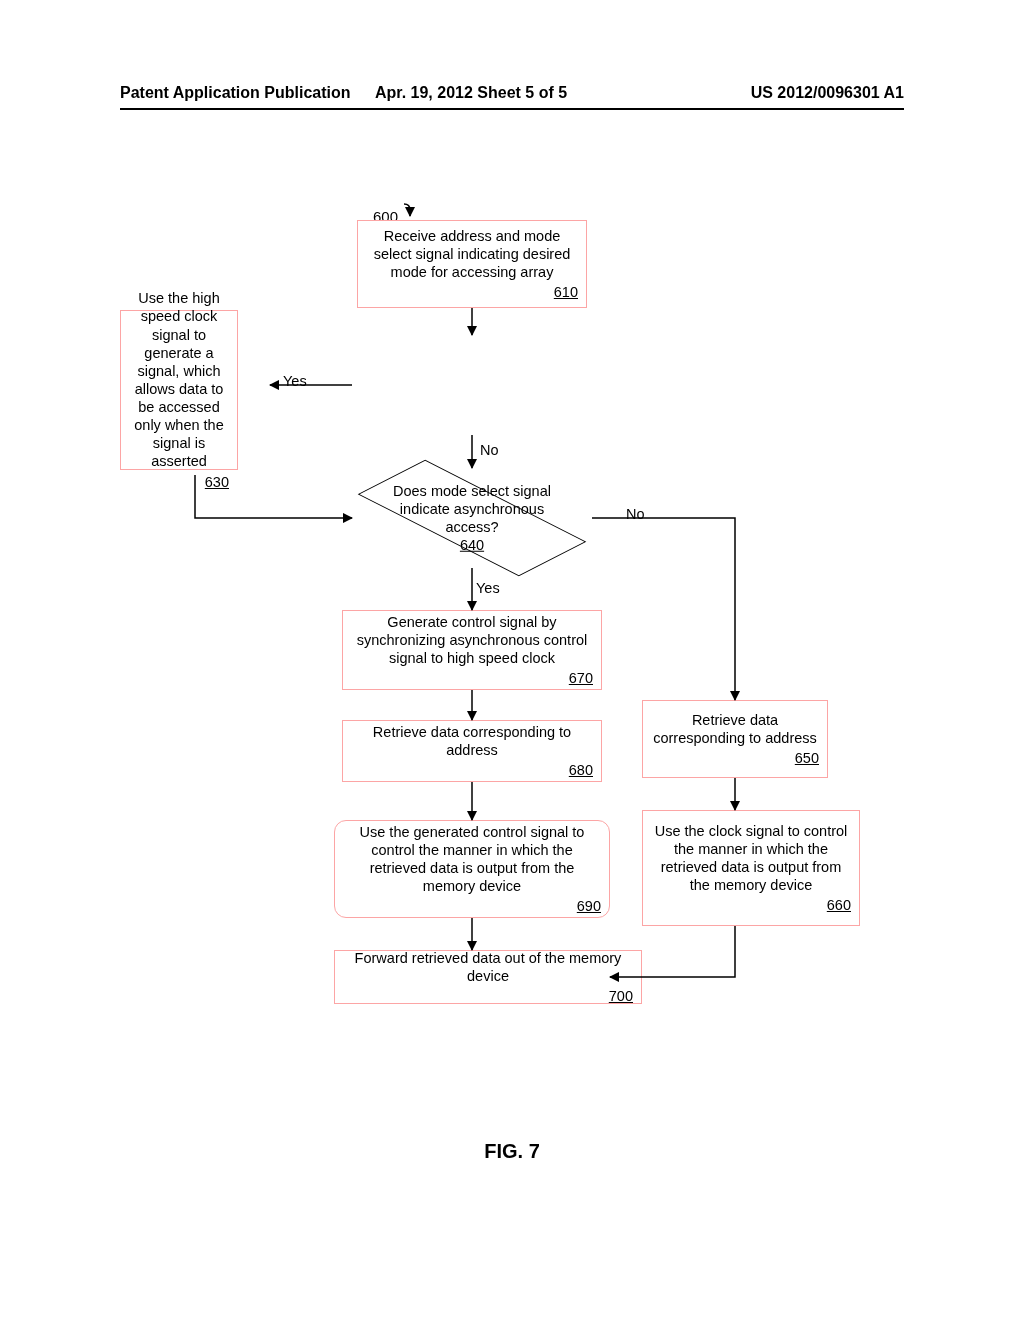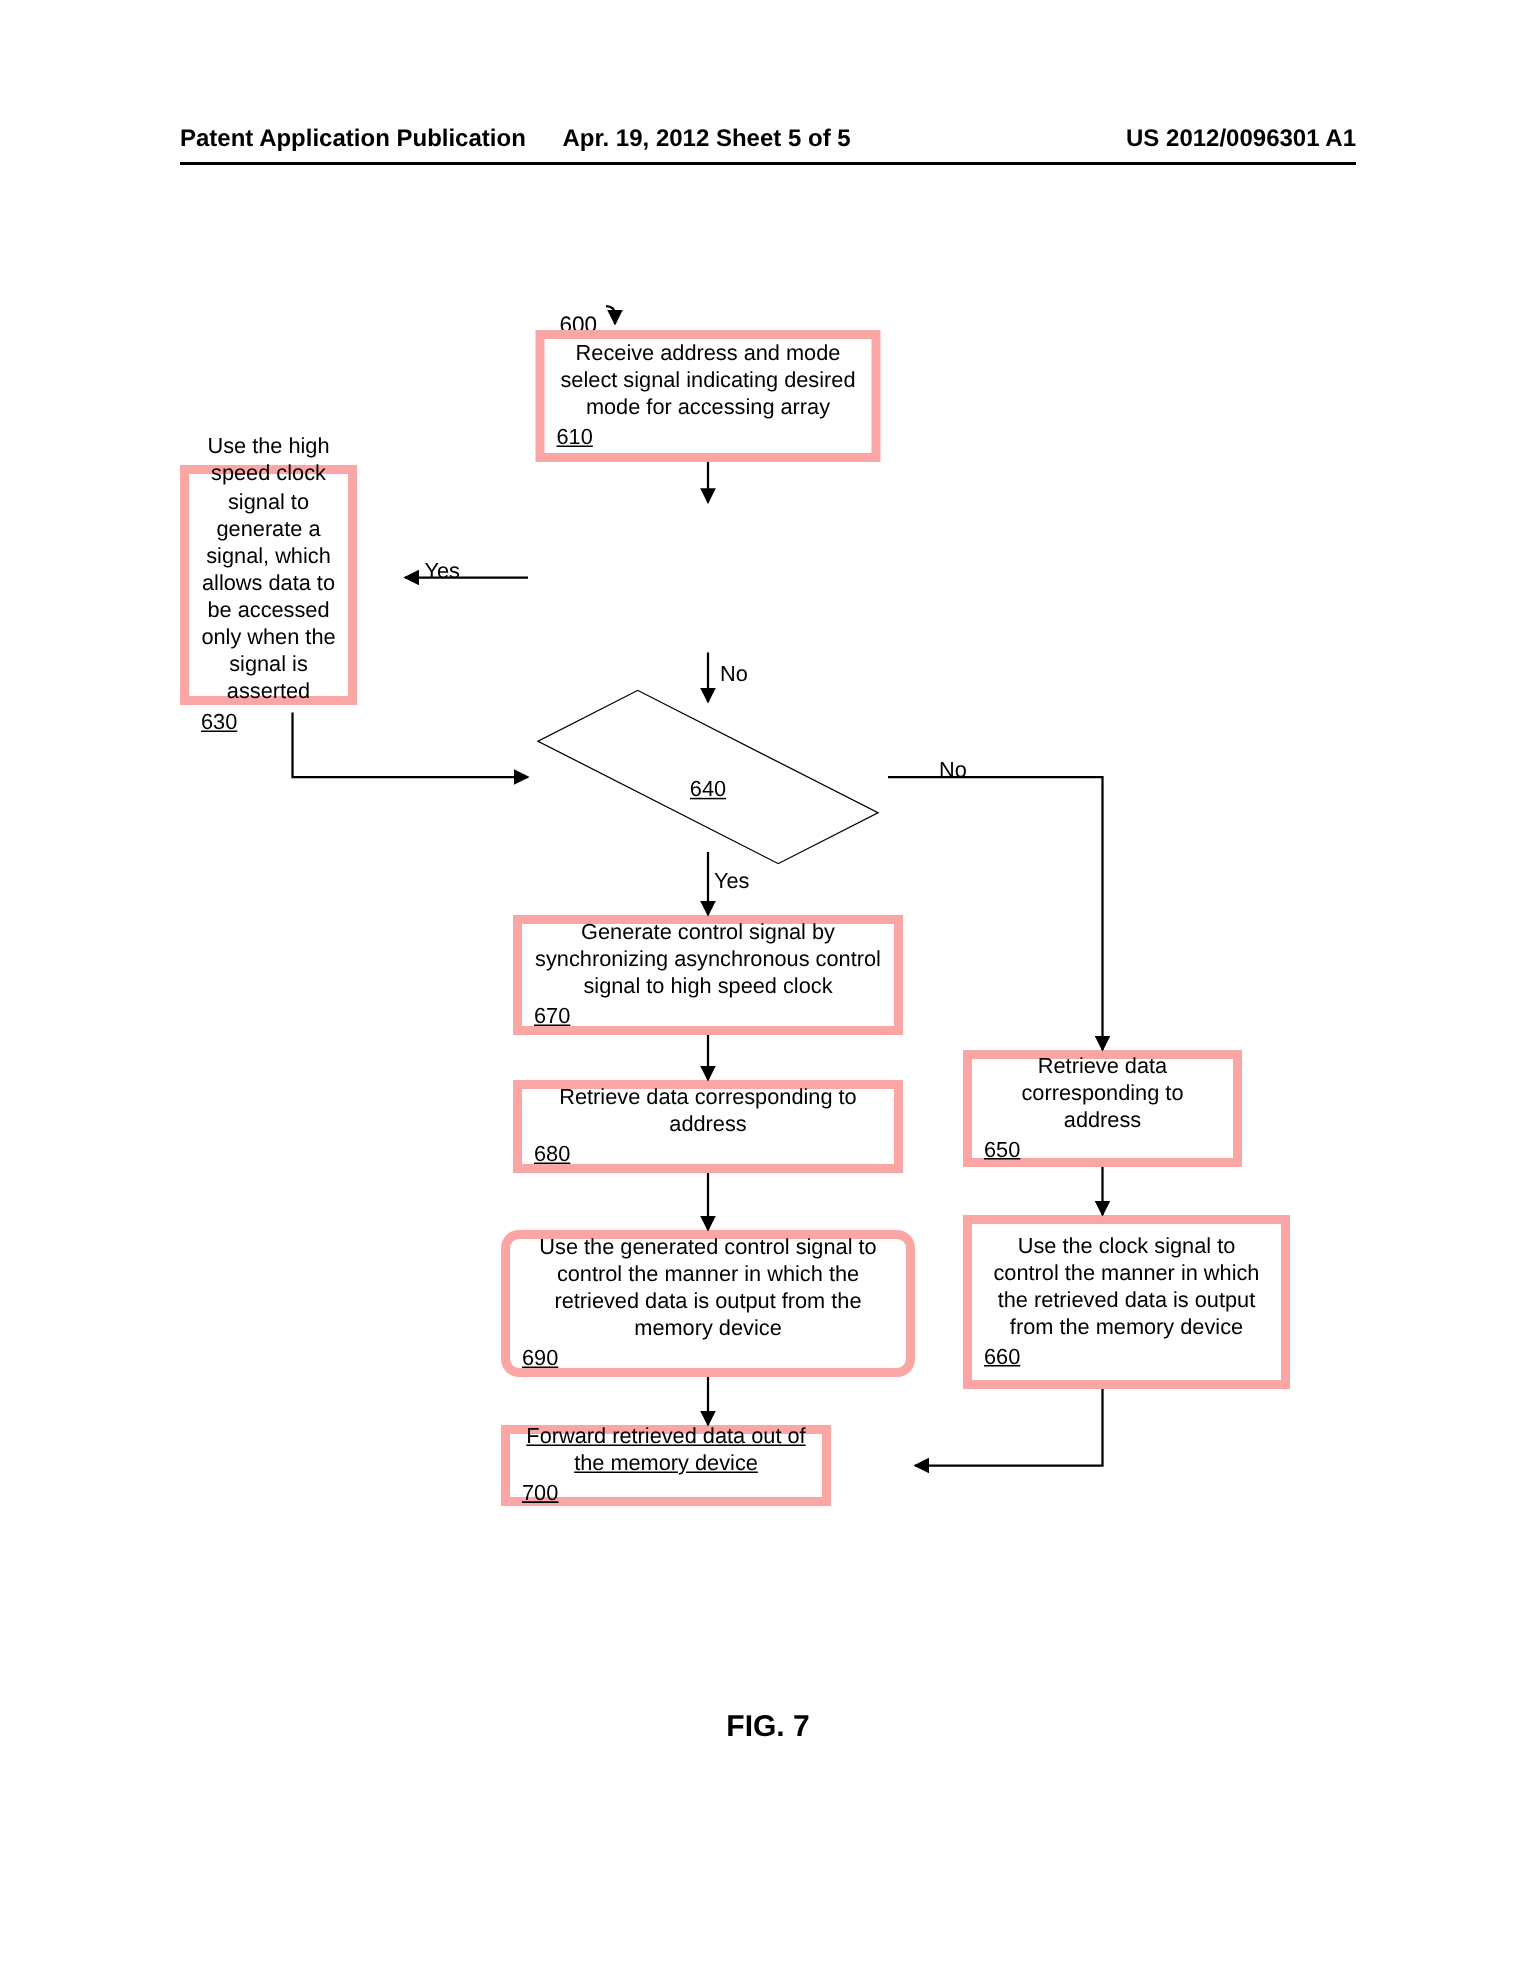--- a/index.html
+++ b/index.html
@@ -42,30 +42,30 @@
   .canvas {
     position: absolute;
     left: 120px;
     top: 160px;
     width: 784px;
     height: 1000px;
   }
 
   .box {
     position: absolute;
-    border: 6px solid #fca5a5;
+    border: 1px solid #fca5a5;
     background: #fff;
     font-size: 14.5px;
     line-height: 1.25;
     text-align: center;
     padding: 6px 8px;
     box-sizing: border-box;
     display: flex;
     flex-direction: column;
-    align-items: flex-start;
+    align-items: flex-end;
     justify-content: center;
   }
   .ref {
     text-decoration: underline;
     margin-top: 2px;
   }
 
   .diamond {
     position: absolute;
     background: #fff;
@@ -139,41 +139,41 @@
 
 
     <div class="box" style="left:0px; top:150px; width:118px; height:160px;">
       <span>Use the high speed clock signal to generate a signal, which allows data to be accessed only when the signal is asserted</span>
       <span class="ref">630</span>
     </div>
 
     <div class="diamond" style="left:232px; top:308px; width:240px; height:100px;">
       <div class="dshape" style="width:170px; height:70px; transform: translate(-50%,-50%) rotate(45deg) skew(-18deg,-18deg);"></div>
       <div class="dtext">
-        <br>
+        <span>Does mode select signal indicate asynchronous access?</span><br>
         <span class="ref">640</span>
       </div>
     </div>
 
     <div class="box" style="left:222px; top:450px; width:260px; height:80px;">
       <span>Generate control signal by synchronizing asynchronous control signal to high speed clock</span>
       <span class="ref">670</span>
     </div>
 
     <div class="box" style="left:222px; top:560px; width:260px; height:62px;">
       <span>Retrieve data corresponding to address</span>
       <span class="ref">680</span>
     </div>
 
     <div class="box" style="left:214px; top:660px; width:276px; height:98px;border-radius:12px;">
       <span>Use the generated control signal to control the manner in which the retrieved data is output from the memory device</span>
       <span class="ref">690</span>
     </div>
 
-    <div class="box" style="left:214px; top:790px; width:220px; height:54px;text-decoration:underline;">
+    <div class="box" style="left:214px; top:790px; width:308px; height:54px;">
       <span>Forward retrieved data out of the memory device</span>
       <span class="ref">700</span>
     </div>
 
     <div class="box" style="left:522px; top:540px; width:186px; height:78px;">
       <span>Retrieve data corresponding to address</span>
       <span class="ref">650</span>
     </div>
 
     <div class="box" style="left:522px; top:650px; width:218px; height:116px;">

